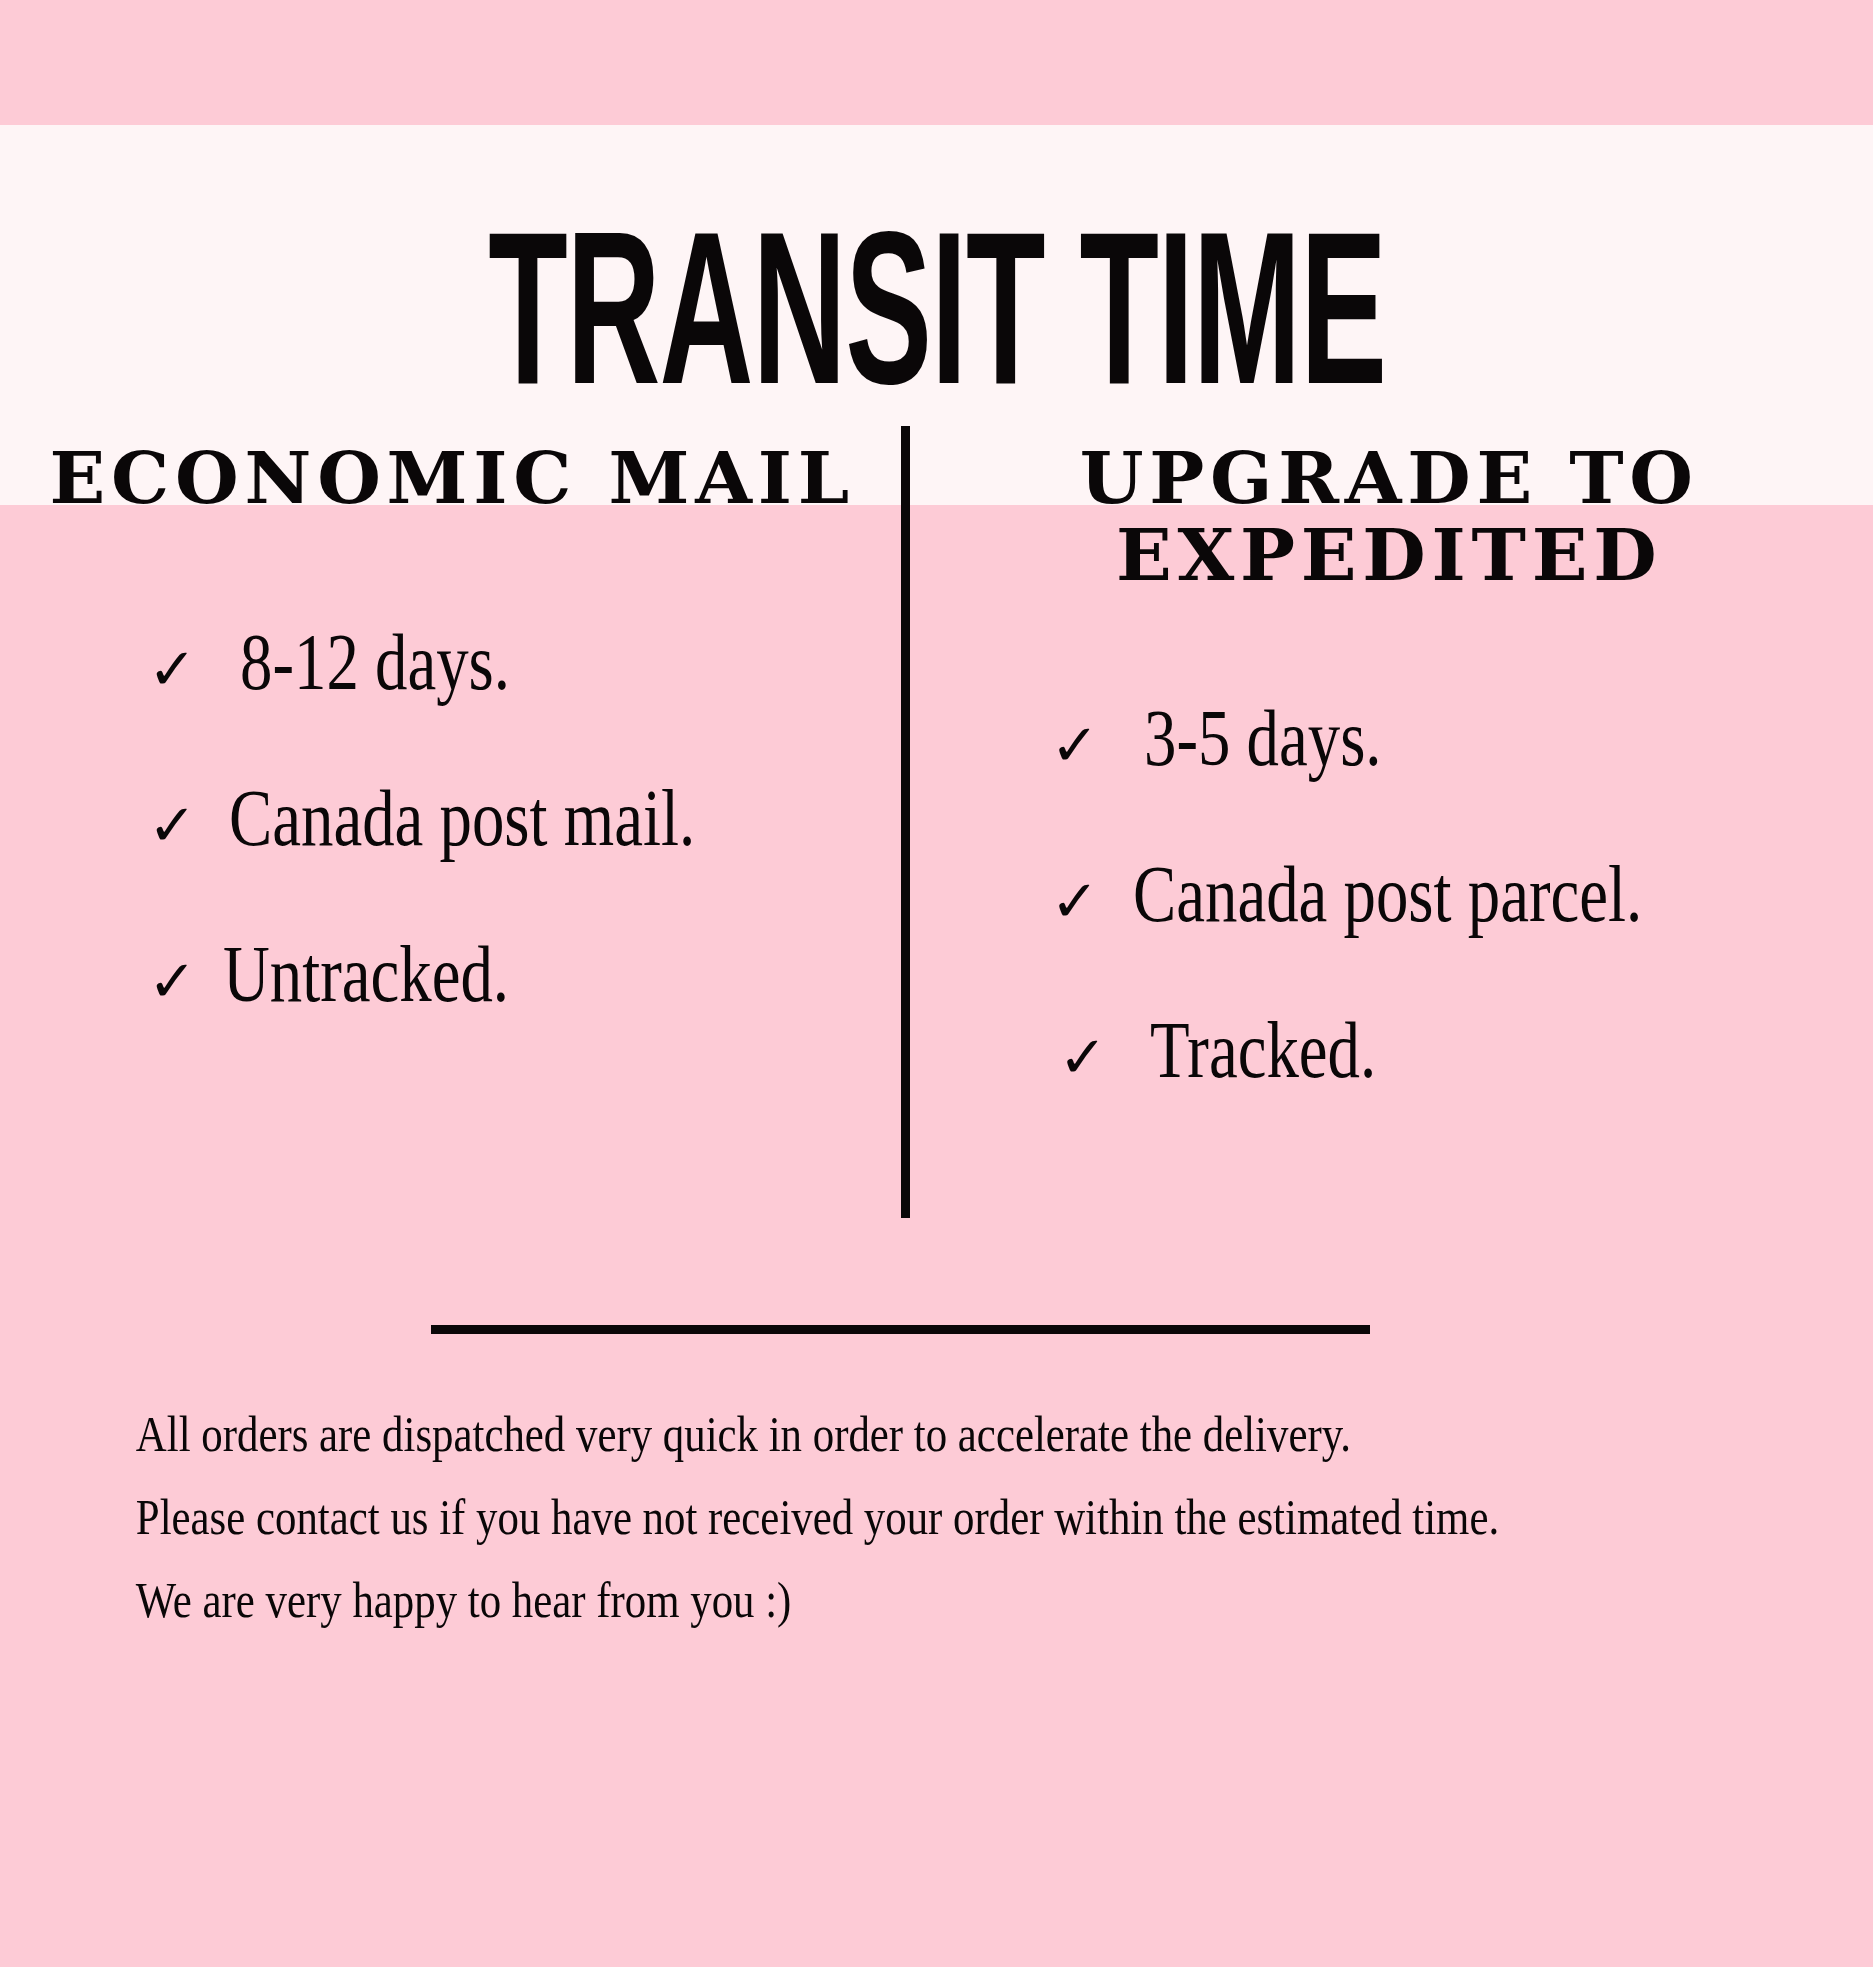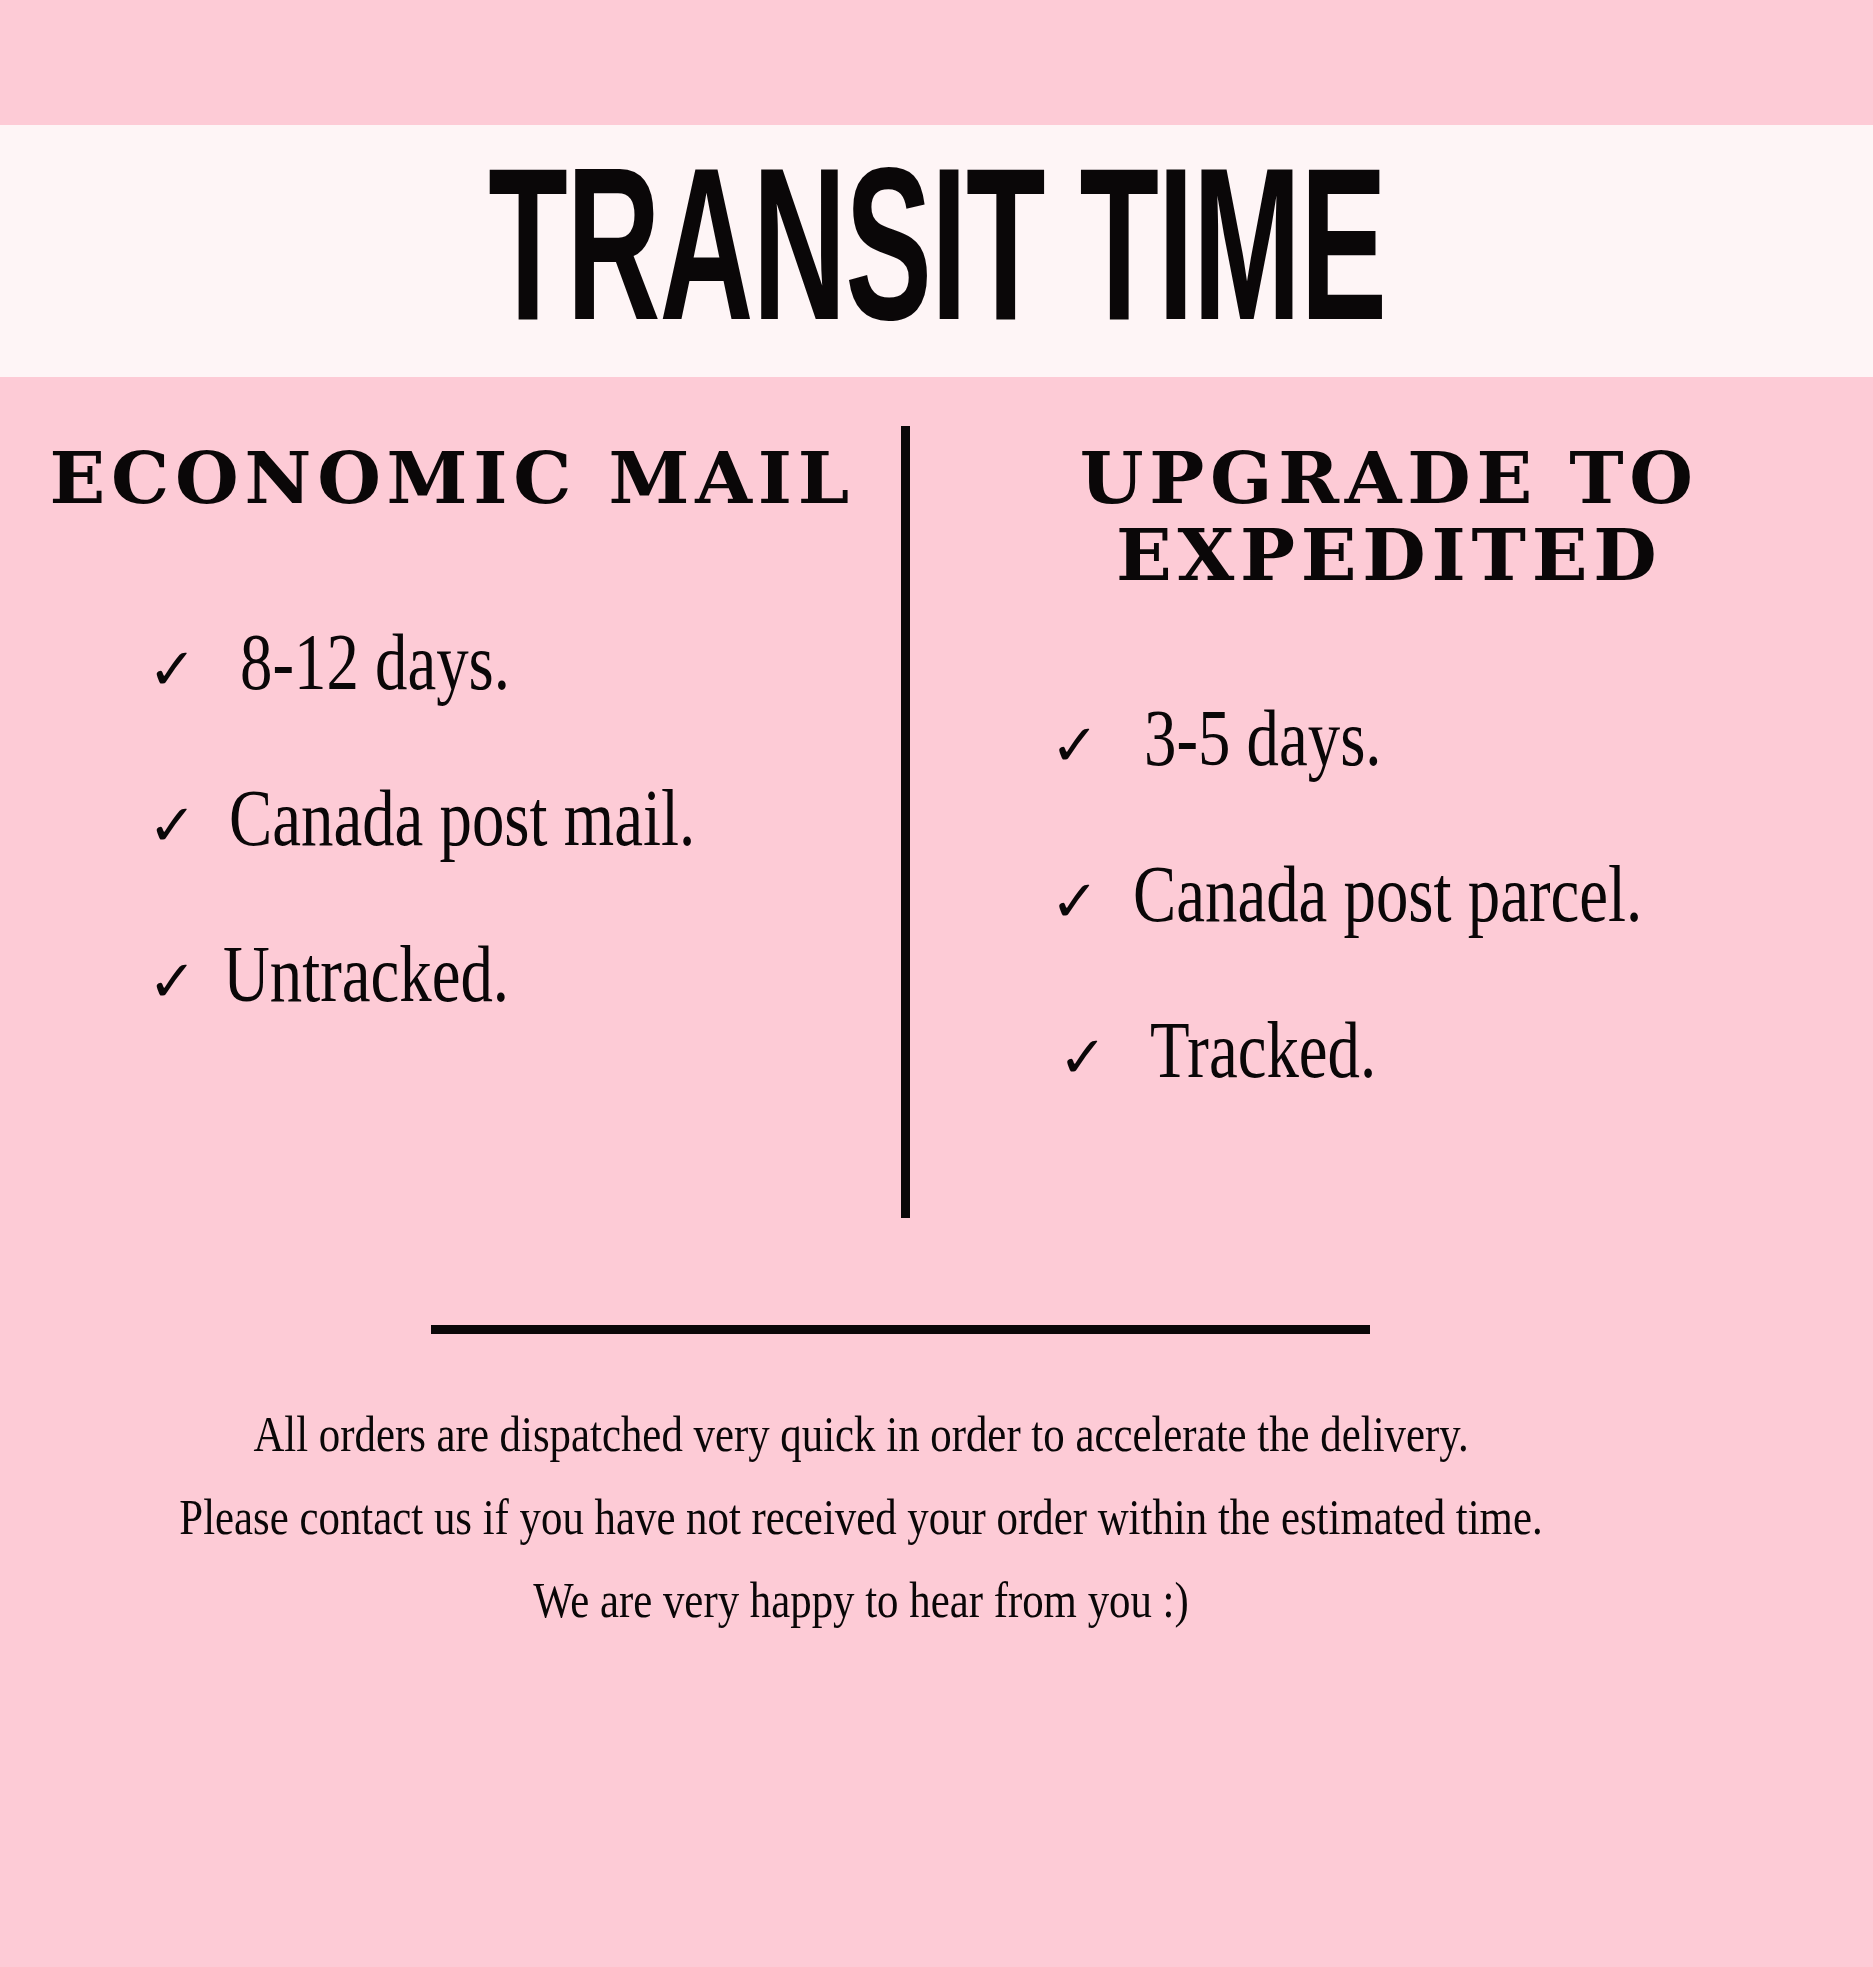--- a/index.html
+++ b/index.html
@@ -21,21 +21,21 @@
     height: 1968px;
     background: #FDCBD6;
   }
 
   
   .header-band {
     position: absolute;
     left: 0;
     top: 125px;
     width: 1874px;
-    height: 252px;
+    height: 380px;
     background: #FEF5F6;
     display: flex;
     align-items: center;
     justify-content: center;
   }
 
   .poster-title {
     font-family: "Liberation Sans", sans-serif;
     font-weight: 700;
     font-size: 217px;
@@ -154,22 +154,20 @@
     height: 9.4px;
     background: #0A0708;
   }
 
   
   .footer-note {
     position: absolute;
     left: 0;
     top: 1409px;
     width: 1698px;
-    text-align: center;
-    margin-left: 12px;
   }
 
   .note-line {
     font-family: "Liberation Serif", serif;
     font-size: 51px;
     line-height: 1;
     color: #0A0708;
     margin: 0 0 32px 0;
     white-space: nowrap;
     transform: scaleX(0.84);

